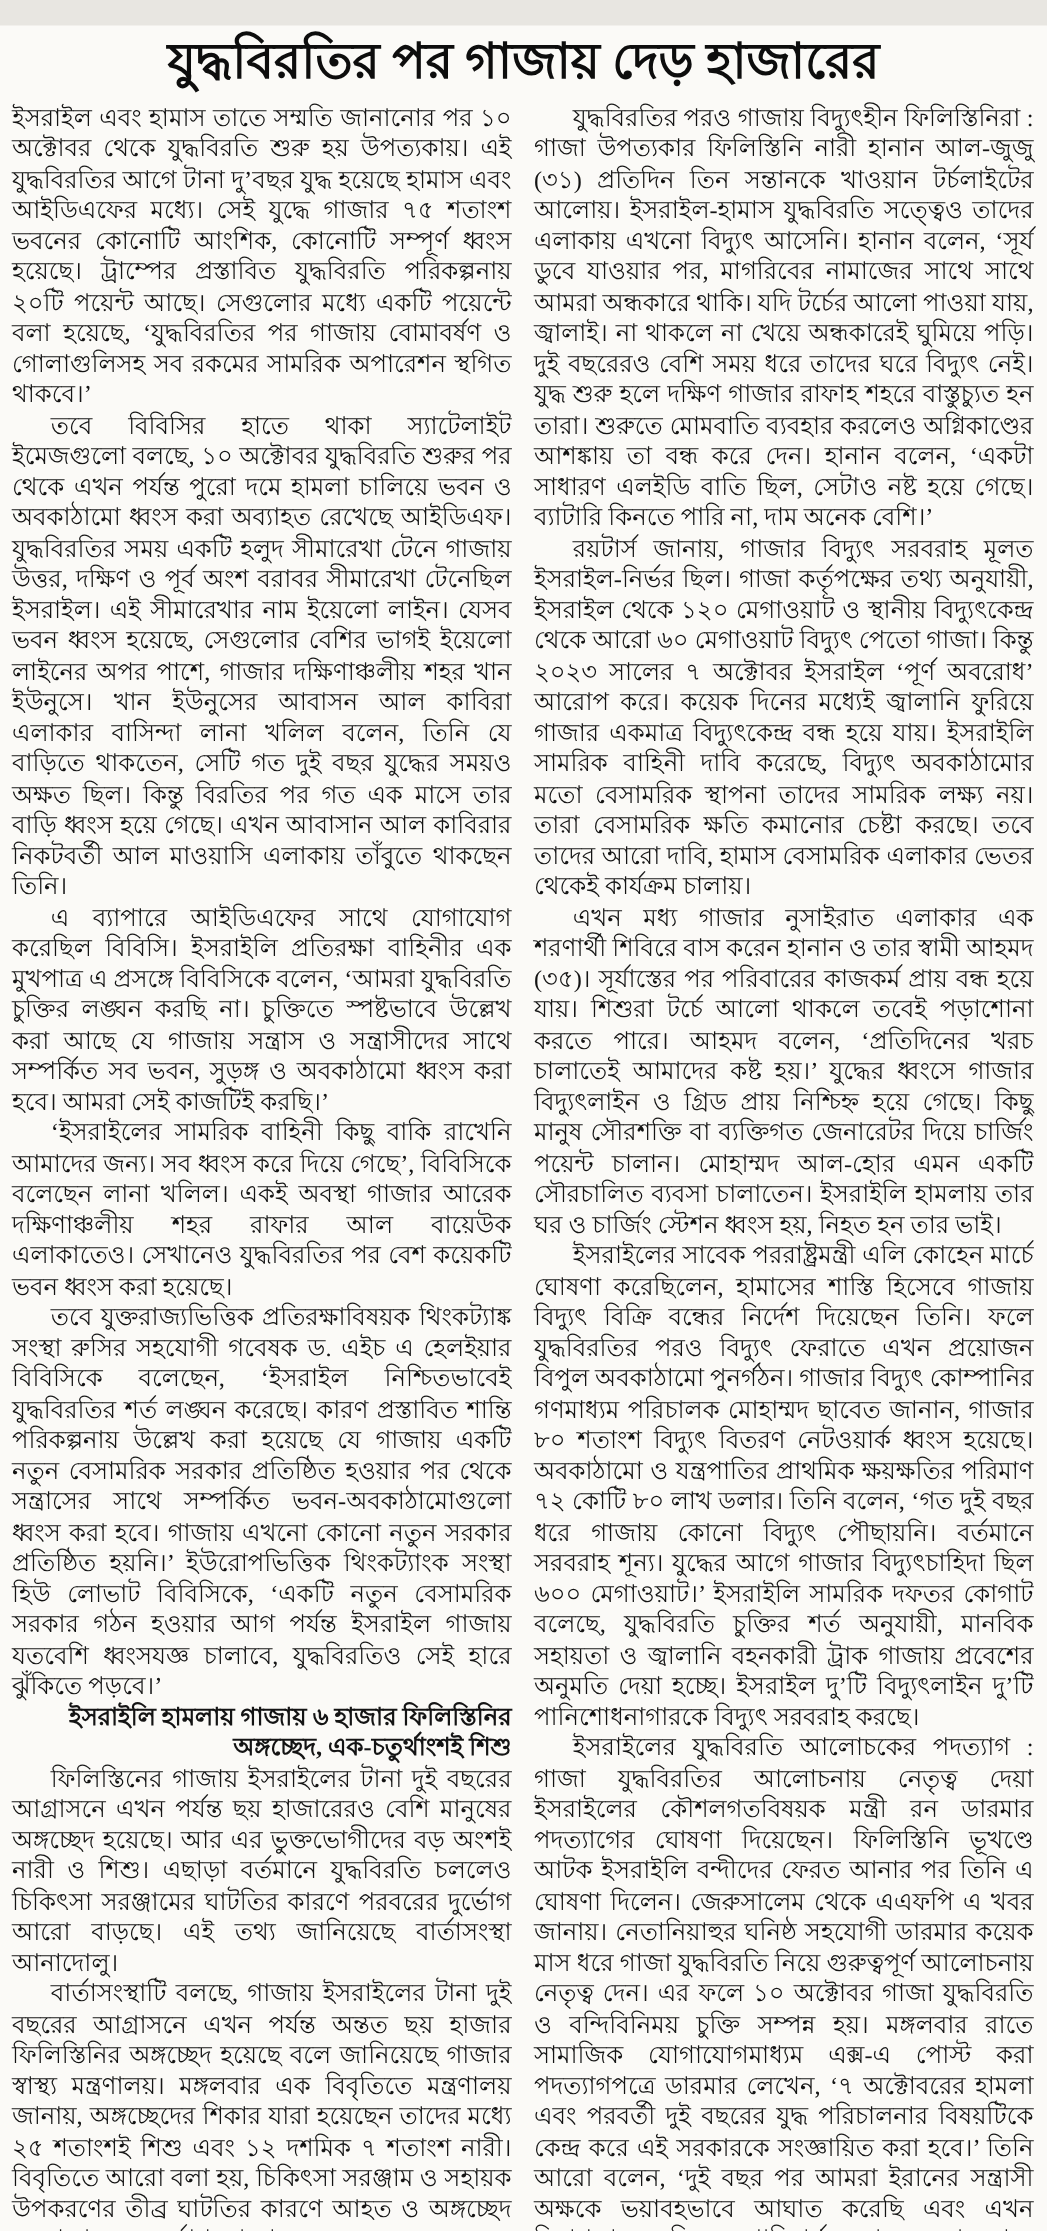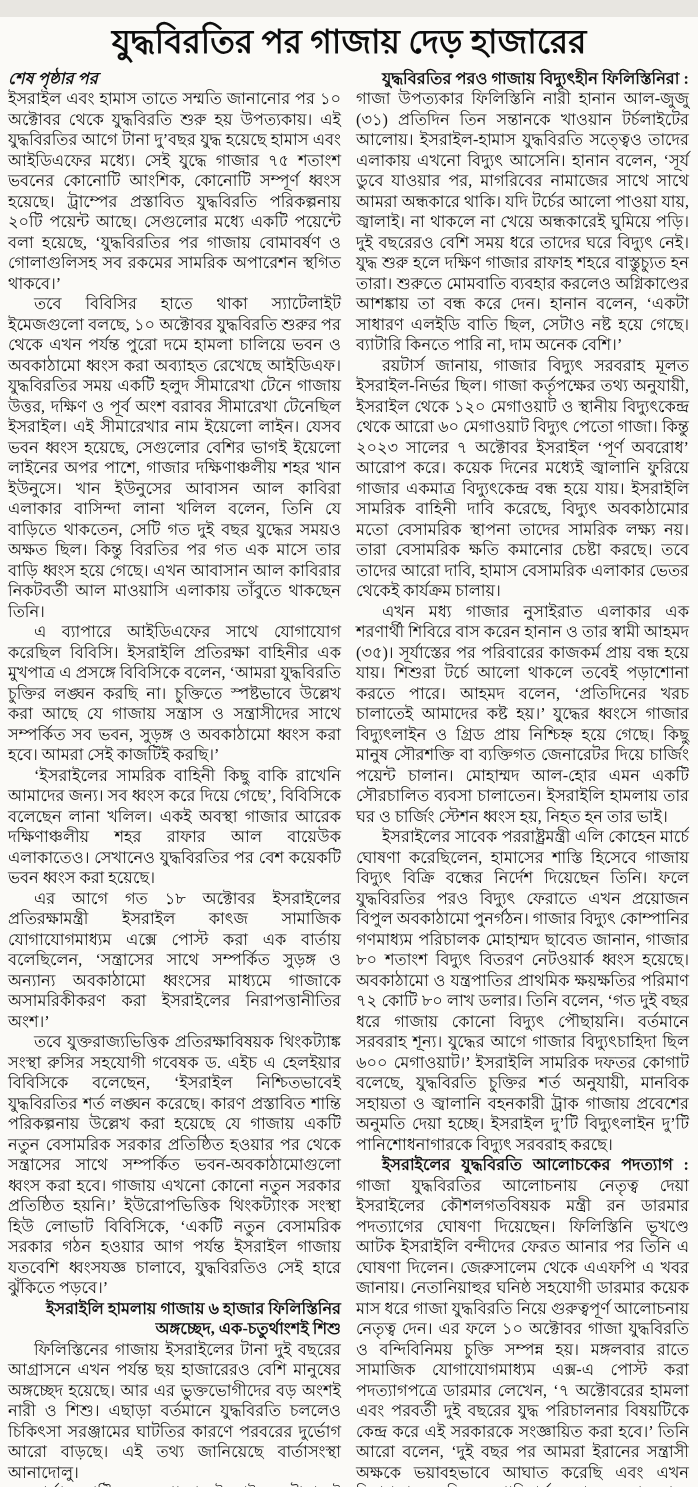--- a/index.html
+++ b/index.html
@@ -41,37 +41,35 @@
     font-style: italic;
     font-size: 16.5px;
   }
   .para { text-indent: 0; }
   .para.indent { text-indent: 1.6em; }
   .subhead {
     font-weight: 700;
     text-indent: 1.6em;
     text-align: right;
   }
-  .lead { font-weight: 700; }
+  .lead { font-weight: 400; }
 </style>
 </head>
 <body>
 
 <div class="page">
   <h1 class="headline">যুদ্ধবিরতির পর গাজায় দেড় হাজারের</h1>
 
   <div class="columns">
 
     <div class="col">
-      <div class="continued">শেষ পৃষ্ঠার পর</div>
       <p class="para">ইসরাইল এবং হামাস তাতে সম্মতি জানানোর পর ১০ অক্টোবর থেকে যুদ্ধবিরতি শুরু হয় উপত্যকায়। এই যুদ্ধবিরতির আগে টানা দু’বছর যুদ্ধ হয়েছে হামাস এবং আইডিএফের মধ্যে। সেই যুদ্ধে গাজার ৭৫ শতাংশ ভবনের কোনোটি আংশিক, কোনোটি সম্পূর্ণ ধ্বংস হয়েছে। ট্রাম্পের প্রস্তাবিত যুদ্ধবিরতি পরিকল্পনায় ২০টি পয়েন্ট আছে। সেগুলোর মধ্যে একটি পয়েন্টে বলা হয়েছে, ‘যুদ্ধবিরতির পর গাজায় বোমাবর্ষণ ও গোলাগুলিসহ সব রকমের সামরিক অপারেশন স্থগিত থাকবে।’</p>
       <p class="para indent">তবে বিবিসির হাতে থাকা স্যাটেলাইট ইমেজগুলো বলছে, ১০ অক্টোবর যুদ্ধবিরতি শুরুর পর থেকে এখন পর্যন্ত পুরো দমে হামলা চালিয়ে ভবন ও অবকাঠামো ধ্বংস করা অব্যাহত রেখেছে আইডিএফ। যুদ্ধবিরতির সময় একটি হলুদ সীমারেখা টেনে গাজায় উত্তর, দক্ষিণ ও পূর্ব অংশ বরাবর সীমারেখা টেনেছিল ইসরাইল। এই সীমারেখার নাম ইয়েলো লাইন। যেসব ভবন ধ্বংস হয়েছে, সেগুলোর বেশির ভাগই ইয়েলো লাইনের অপর পাশে, গাজার দক্ষিণাঞ্চলীয় শহর খান ইউনুসে। খান ইউনুসের আবাসন আল কাবিরা এলাকার বাসিন্দা লানা খলিল বলেন, তিনি যে বাড়িতে থাকতেন, সেটি গত দুই বছর যুদ্ধের সময়ও অক্ষত ছিল। কিন্তু বিরতির পর গত এক মাসে তার বাড়ি ধ্বংস হয়ে গেছে। এখন আবাসান আল কাবিরার নিকটবর্তী আল মাওয়াসি এলাকায় তাঁবুতে থাকছেন তিনি।</p>
       <p class="para indent">এ ব্যাপারে আইডিএফের সাথে যোগাযোগ করেছিল বিবিসি। ইসরাইলি প্রতিরক্ষা বাহিনীর এক মুখপাত্র এ প্রসঙ্গে বিবিসিকে বলেন, ‘আমরা যুদ্ধবিরতি চুক্তির লঙ্ঘন করছি না। চুক্তিতে স্পষ্টভাবে উল্লেখ করা আছে যে গাজায় সন্ত্রাস ও সন্ত্রাসীদের সাথে সম্পর্কিত সব ভবন, সুড়ঙ্গ ও অবকাঠামো ধ্বংস করা হবে। আমরা সেই কাজটিই করছি।’</p>
       <p class="para indent">‘ইসরাইলের সামরিক বাহিনী কিছু বাকি রাখেনি আমাদের জন্য। সব ধ্বংস করে দিয়ে গেছে’, বিবিসিকে বলেছেন লানা খলিল। একই অবস্থা গাজার আরেক দক্ষিণাঞ্চলীয় শহর রাফার আল বায়েউক এলাকাতেও। সেখানেও যুদ্ধবিরতির পর বেশ কয়েকটি ভবন ধ্বংস করা হয়েছে।</p>
-      <p class="para indent">এর আগে গত ১৮ অক্টোবর ইসরাইলের প্রতিরক্ষামন্ত্রী ইসরাইল কাৎজ সামাজিক যোগাযোগমাধ্যম এক্সে পোস্ট করা এক বার্তায় বলেছিলেন, ‘সন্ত্রাসের সাথে সম্পর্কিত সুড়ঙ্গ ও অন্যান্য অবকাঠামো ধ্বংসের মাধ্যমে গাজাকে অসামরিকীকরণ করা ইসরাইলের নিরাপত্তানীতির অংশ।’</p>
       <p class="para indent">তবে যুক্তরাজ্যভিত্তিক প্রতিরক্ষাবিষয়ক থিংকট্যাঙ্ক সংস্থা রুসির সহযোগী গবেষক ড. এইচ এ হেলইয়ার বিবিসিকে বলেছেন, ‘ইসরাইল নিশ্চিতভাবেই যুদ্ধবিরতির শর্ত লঙ্ঘন করেছে। কারণ প্রস্তাবিত শান্তি পরিকল্পনায় উল্লেখ করা হয়েছে যে গাজায় একটি নতুন বেসামরিক সরকার প্রতিষ্ঠিত হওয়ার পর থেকে সন্ত্রাসের সাথে সম্পর্কিত ভবন-অবকাঠামোগুলো ধ্বংস করা হবে। গাজায় এখনো কোনো নতুন সরকার প্রতিষ্ঠিত হয়নি।’ ইউরোপভিত্তিক থিংকট্যাংক সংস্থা হিউ লোভাট বিবিসিকে, ‘একটি নতুন বেসামরিক সরকার গঠন হওয়ার আগ পর্যন্ত ইসরাইল গাজায় যতবেশি ধ্বংসযজ্ঞ চালাবে, যুদ্ধবিরতিও সেই হারে ঝুঁকিতে পড়বে।’</p>
       <p class="subhead">ইসরাইলি হামলায় গাজায় ৬ হাজার ফিলিস্তিনির অঙ্গচ্ছেদ, এক-চতুর্থাংশই শিশু</p>
       <p class="para indent">ফিলিস্তিনের গাজায় ইসরাইলের টানা দুই বছরের আগ্রাসনে এখন পর্যন্ত ছয় হাজারেরও বেশি মানুষের অঙ্গচ্ছেদ হয়েছে। আর এর ভুক্তভোগীদের বড় অংশই নারী ও শিশু। এছাড়া বর্তমানে যুদ্ধবিরতি চললেও চিকিৎসা সরঞ্জামের ঘাটতির কারণে পরবরের দুর্ভোগ আরো বাড়ছে। এই তথ্য জানিয়েছে বার্তাসংস্থা আনাদোলু।</p>
       <p class="para indent">বার্তাসংস্থাটি বলছে, গাজায় ইসরাইলের টানা দুই বছরের আগ্রাসনে এখন পর্যন্ত অন্তত ছয় হাজার ফিলিস্তিনির অঙ্গচ্ছেদ হয়েছে বলে জানিয়েছে গাজার স্বাস্থ্য মন্ত্রণালয়। মঙ্গলবার এক বিবৃতিতে মন্ত্রণালয় জানায়, অঙ্গচ্ছেদের শিকার যারা হয়েছেন তাদের মধ্যে ২৫ শতাংশই শিশু এবং ১২ দশমিক ৭ শতাংশ নারী। বিবৃতিতে আরো বলা হয়, চিকিৎসা সরঞ্জাম ও সহায়ক উপকরণের তীব্র ঘাটতির কারণে আহত ও অঙ্গচ্ছেদ হওয়া মানুষের দুর্ভোগ আরো বেড়েছে।</p>
 
     </div>
 
     <div class="col">
       <p class="para indent">
         <b class="lead">যুদ্ধবিরতির পরও গাজায় বিদ্যুৎহীন ফিলিস্তিনিরা :</b>

